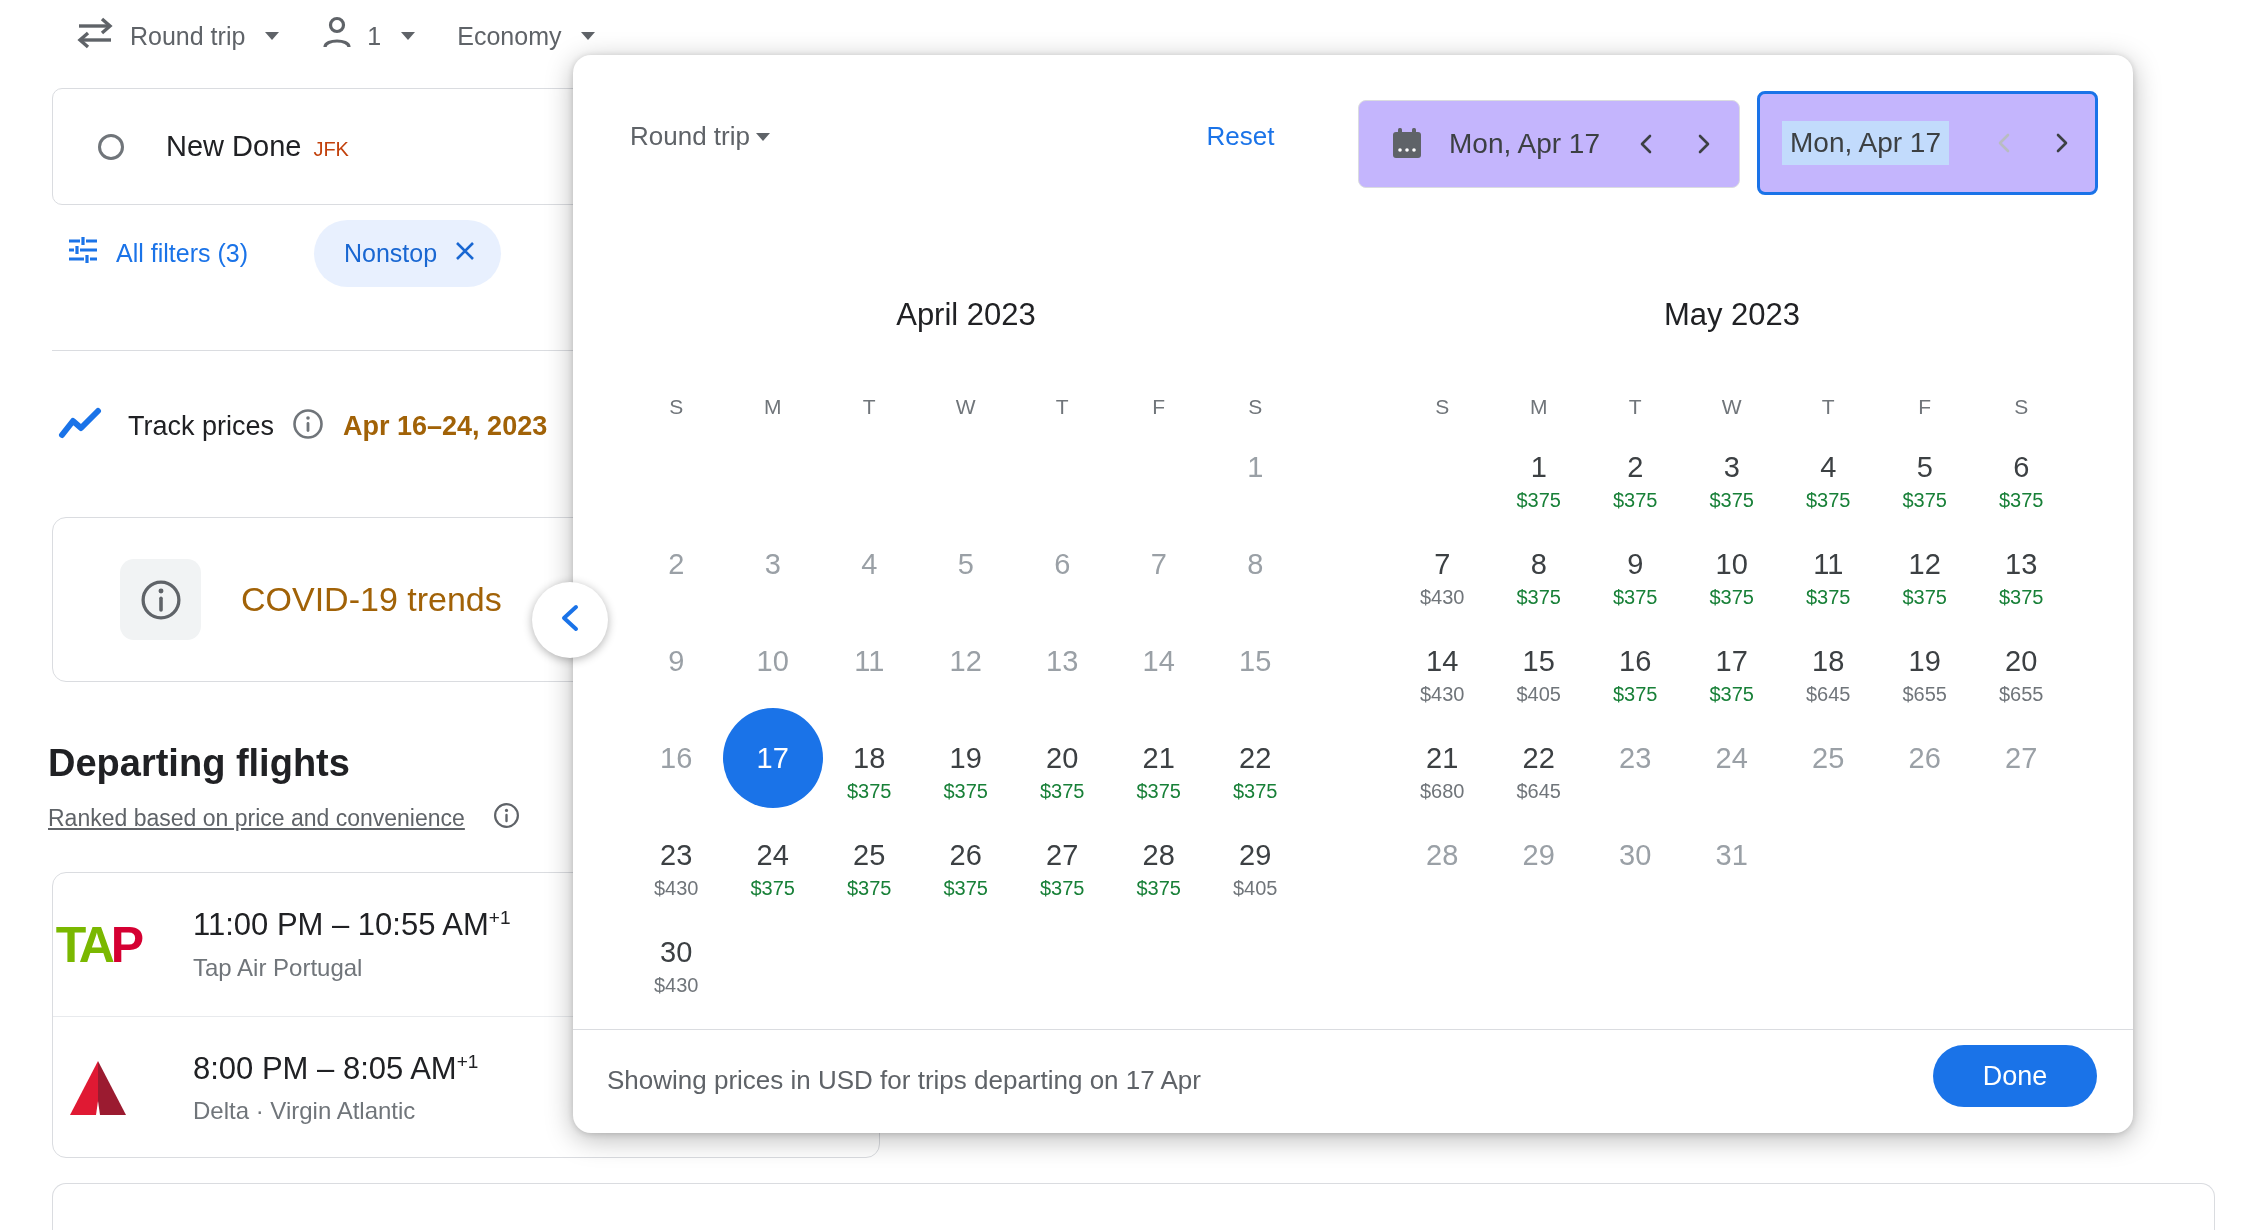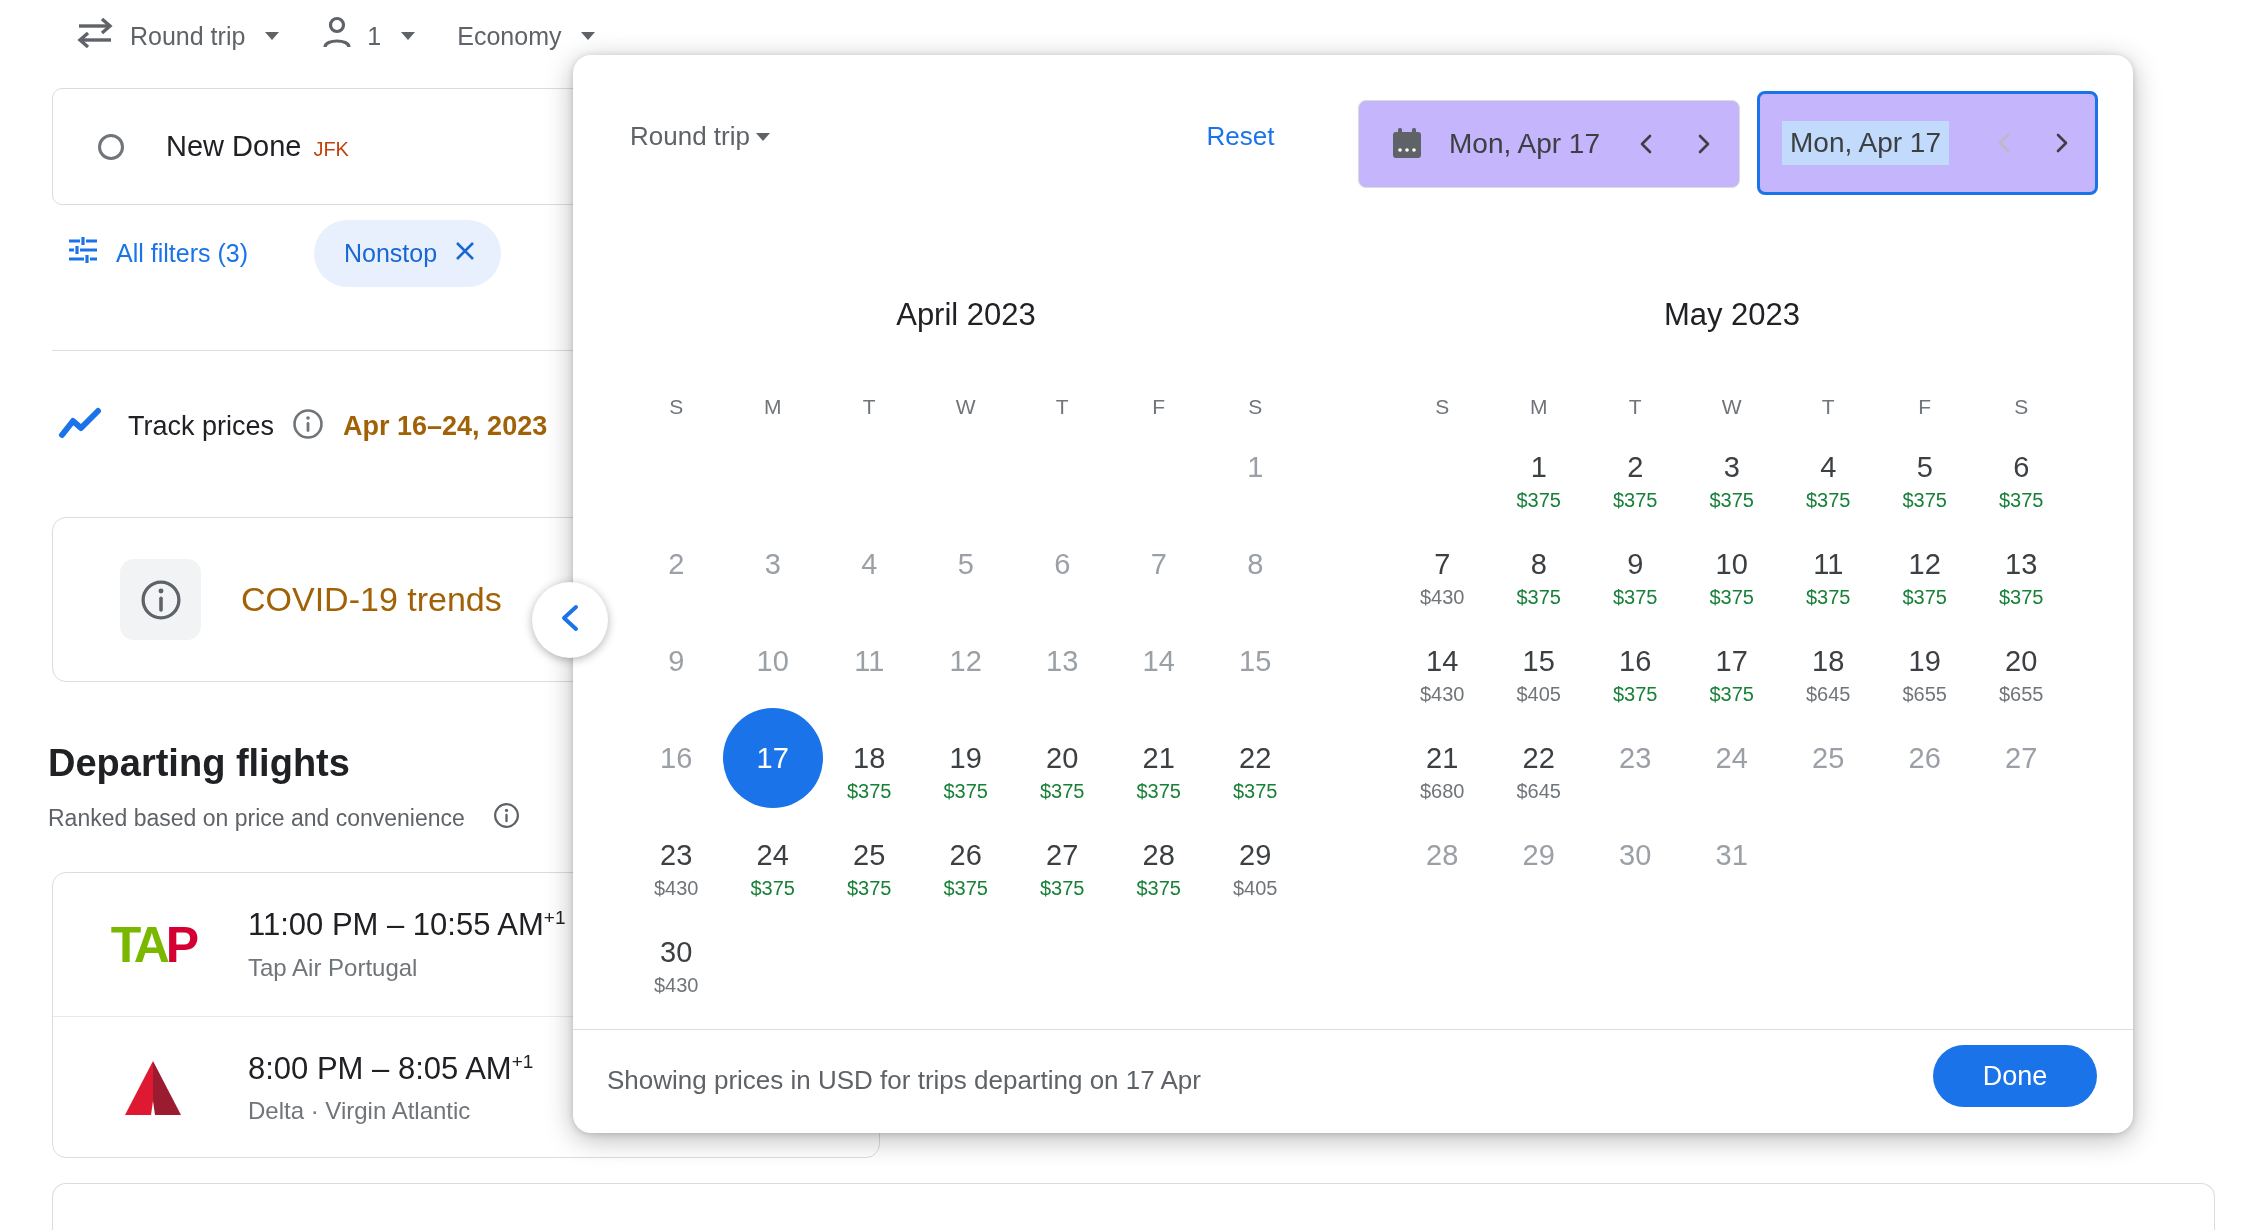--- a/index.html
+++ b/index.html
@@ -35,27 +35,27 @@
   .track-info { margin-left:18px; }
   .track-link { color:#a16207; font-size:27px; font-weight:700; margin-left:19px; white-space:nowrap; cursor:pointer; }
 
   
   .covid-card { left:52px; top:517px; width:560px; height:165px; border:1px solid #dadce0; border-radius:14px; overflow:hidden; display:flex; align-items:center; background:#fff; }
   .covid-ico-box { width:81px; height:81px; background:#f1f3f4; border-radius:14px; margin-left:67px; flex:0 0 auto; display:flex; align-items:center; justify-content:center; }
   .covid-title { font-size:34px; color:#a16207; margin-left:40px; white-space:nowrap; }
 
   
   .dep-title { left:48px; top:742px; font-size:38px; font-weight:700; color:#202124; }
-  .dep-sub { left:48px; top:802px; display:flex; align-items:center; gap:28px; color:#5f6368; font-size:23px; }
+  .dep-sub { left:48px; top:802px; display:flex; align-items:center; gap:28px; color:#5f6368; font-size:23px;text-decoration:underline; }
 
   
   .flight-card { left:52px; top:872px; width:828px; height:286px; border:1px solid #dadce0; border-radius:14px; background:#fff; }
   .flight-row { position:absolute; left:0; width:100%; height:143px; display:flex; align-items:center; }
   .flight-row.r2 { top:143px; border-top:1px solid #e8eaed; }
-  .logo-box { width:90px; margin-left:55px; flex:0 0 auto; display:flex; align-items:flex-end; justify-content:center; }
+  .logo-box { width:90px; flex:0 0 auto; display:flex; align-items:flex-end; justify-content:center; }
   .flight-main { margin-left:50px; }
   .flight-times { font-size:31px; font-weight:500; color:#202124; white-space:nowrap; }
   .flight-times sup { font-size:19px; font-weight:500; }
   .flight-airline { font-size:24px; color:#70757a; margin-top:10px; }
   .tap-logo { font-weight:800; font-size:50px; letter-spacing:-4px; line-height:1; }
   .tap-g { color:#7ab800; } .tap-r { color:#d50032; }
   .next-card { left:52px; top:1183px; width:2163px; height:60px; border:1px solid #dadce0; border-bottom:none; border-radius:14px 14px 0 0; background:#fff; }
 
   
   .dialog { left:573px; top:55px; width:1560px; height:1078px; background:#fff; border-radius:18px; box-shadow:0 6px 28px rgba(0,0,0,0.28), 0 1px 6px rgba(0,0,0,0.15); }

